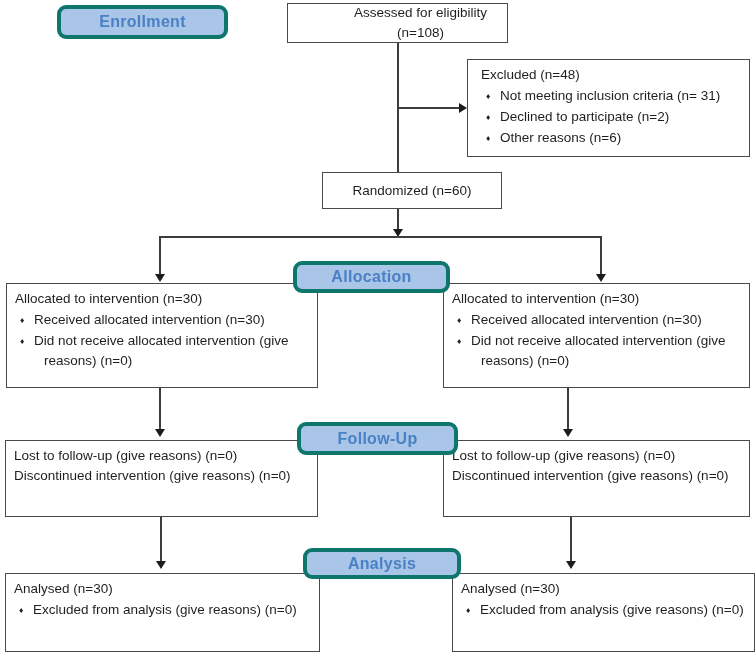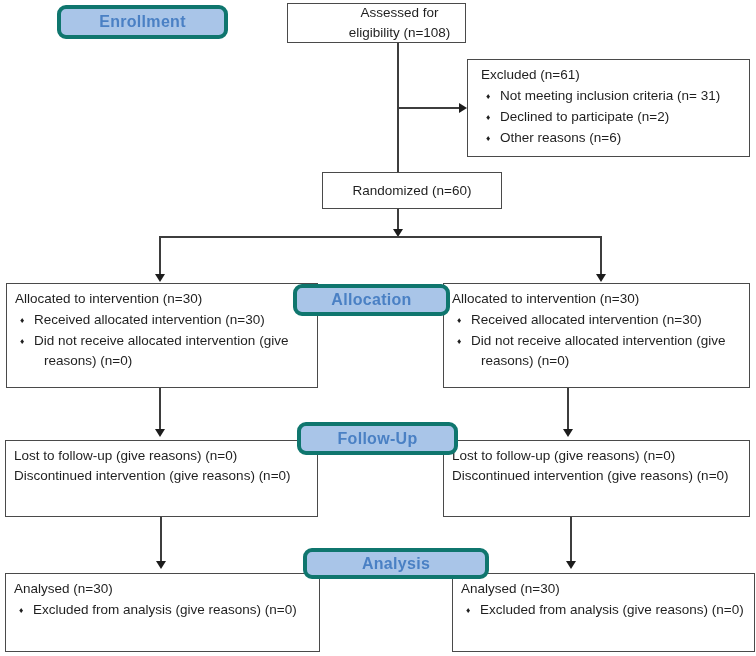--- a/index.html
+++ b/index.html
@@ -39,23 +39,23 @@
     text-decoration-style:wavy;
     text-decoration-color:#8fa3c8; text-decoration-thickness:1px;
   }
 </style>
 </head>
 <body>
 
 <div id="stage">
 
   <div class="stage-label" style="left:57px; top:5px; width:171px; height:34px;">Enrollment</div>
-  <div class="stage-label" style="left:293px; top:261px; width:157px; height:32px;margin-top:23px;">Allocation</div>
+  <div class="stage-label" style="left:293px; top:261px; width:157px; height:32px;">Allocation</div>
   <div class="stage-label" style="left:297px; top:422px; width:161px; height:33px;">Follow-Up</div>
-  <div class="stage-label" style="left:303px; top:548px; width:186px; height:31px;">Analysis</div>
+  <div class="stage-label" style="left:303px; top:548px; width:158px; height:31px;">Analysis</div>
 
   <div class="vline" style="left:397px; top:43px; height:129px;"></div>
   <div class="hline" style="left:398px; top:107px; width:61px;"></div>
   <div class="arrow-right" style="left:459px; top:103px;"></div>
 
   <div class="vline" style="left:397px; top:209px; height:21px;"></div>
   <div class="arrow-down" style="left:393px; top:229px;"></div>
   <div class="hline" style="left:159px; top:236px; width:442px;"></div>
 
   <div class="vline" style="left:159px; top:236px; height:39px;"></div>
@@ -66,27 +66,27 @@
   <div class="vline" style="left:159px; top:388px; height:42px;"></div>
   <div class="arrow-down" style="left:155px; top:429px;"></div>
   <div class="vline" style="left:567px; top:388px; height:42px;"></div>
   <div class="arrow-down" style="left:563px; top:429px;"></div>
 
   <div class="vline" style="left:160px; top:517px; height:45px;"></div>
   <div class="arrow-down" style="left:156px; top:561px;"></div>
   <div class="vline" style="left:570px; top:517px; height:45px;"></div>
   <div class="arrow-down" style="left:566px; top:561px;"></div>
 
-  <div class="box center" style="left:287px; top:3px; width:179px; height:40px;padding-left:46px;">
+  <div class="box center" style="left:287px; top:3px; width:221px; height:40px;padding-left:46px;">
     <span>Assessed for eligibility (n=108)</span>
   </div>
 
   <div class="box" style="left:467px; top:59px; width:283px; height:98px;">
     <div class="pad" style="padding-left:13px;">
-      <div>Excluded (n=61)</div>
+      <div>Excluded (n=48)</div>
       <div class="li">
         <span class="b">♦</span>
         <span class="t">Not meeting inclusion criteria (n= 31)</span>
       </div>
       <div class="li">
         <span class="b">♦</span>
         <span class="t">Declined to participate (n=2)</span>
       </div>
       <div class="li">
         <span class="b">♦</span>

